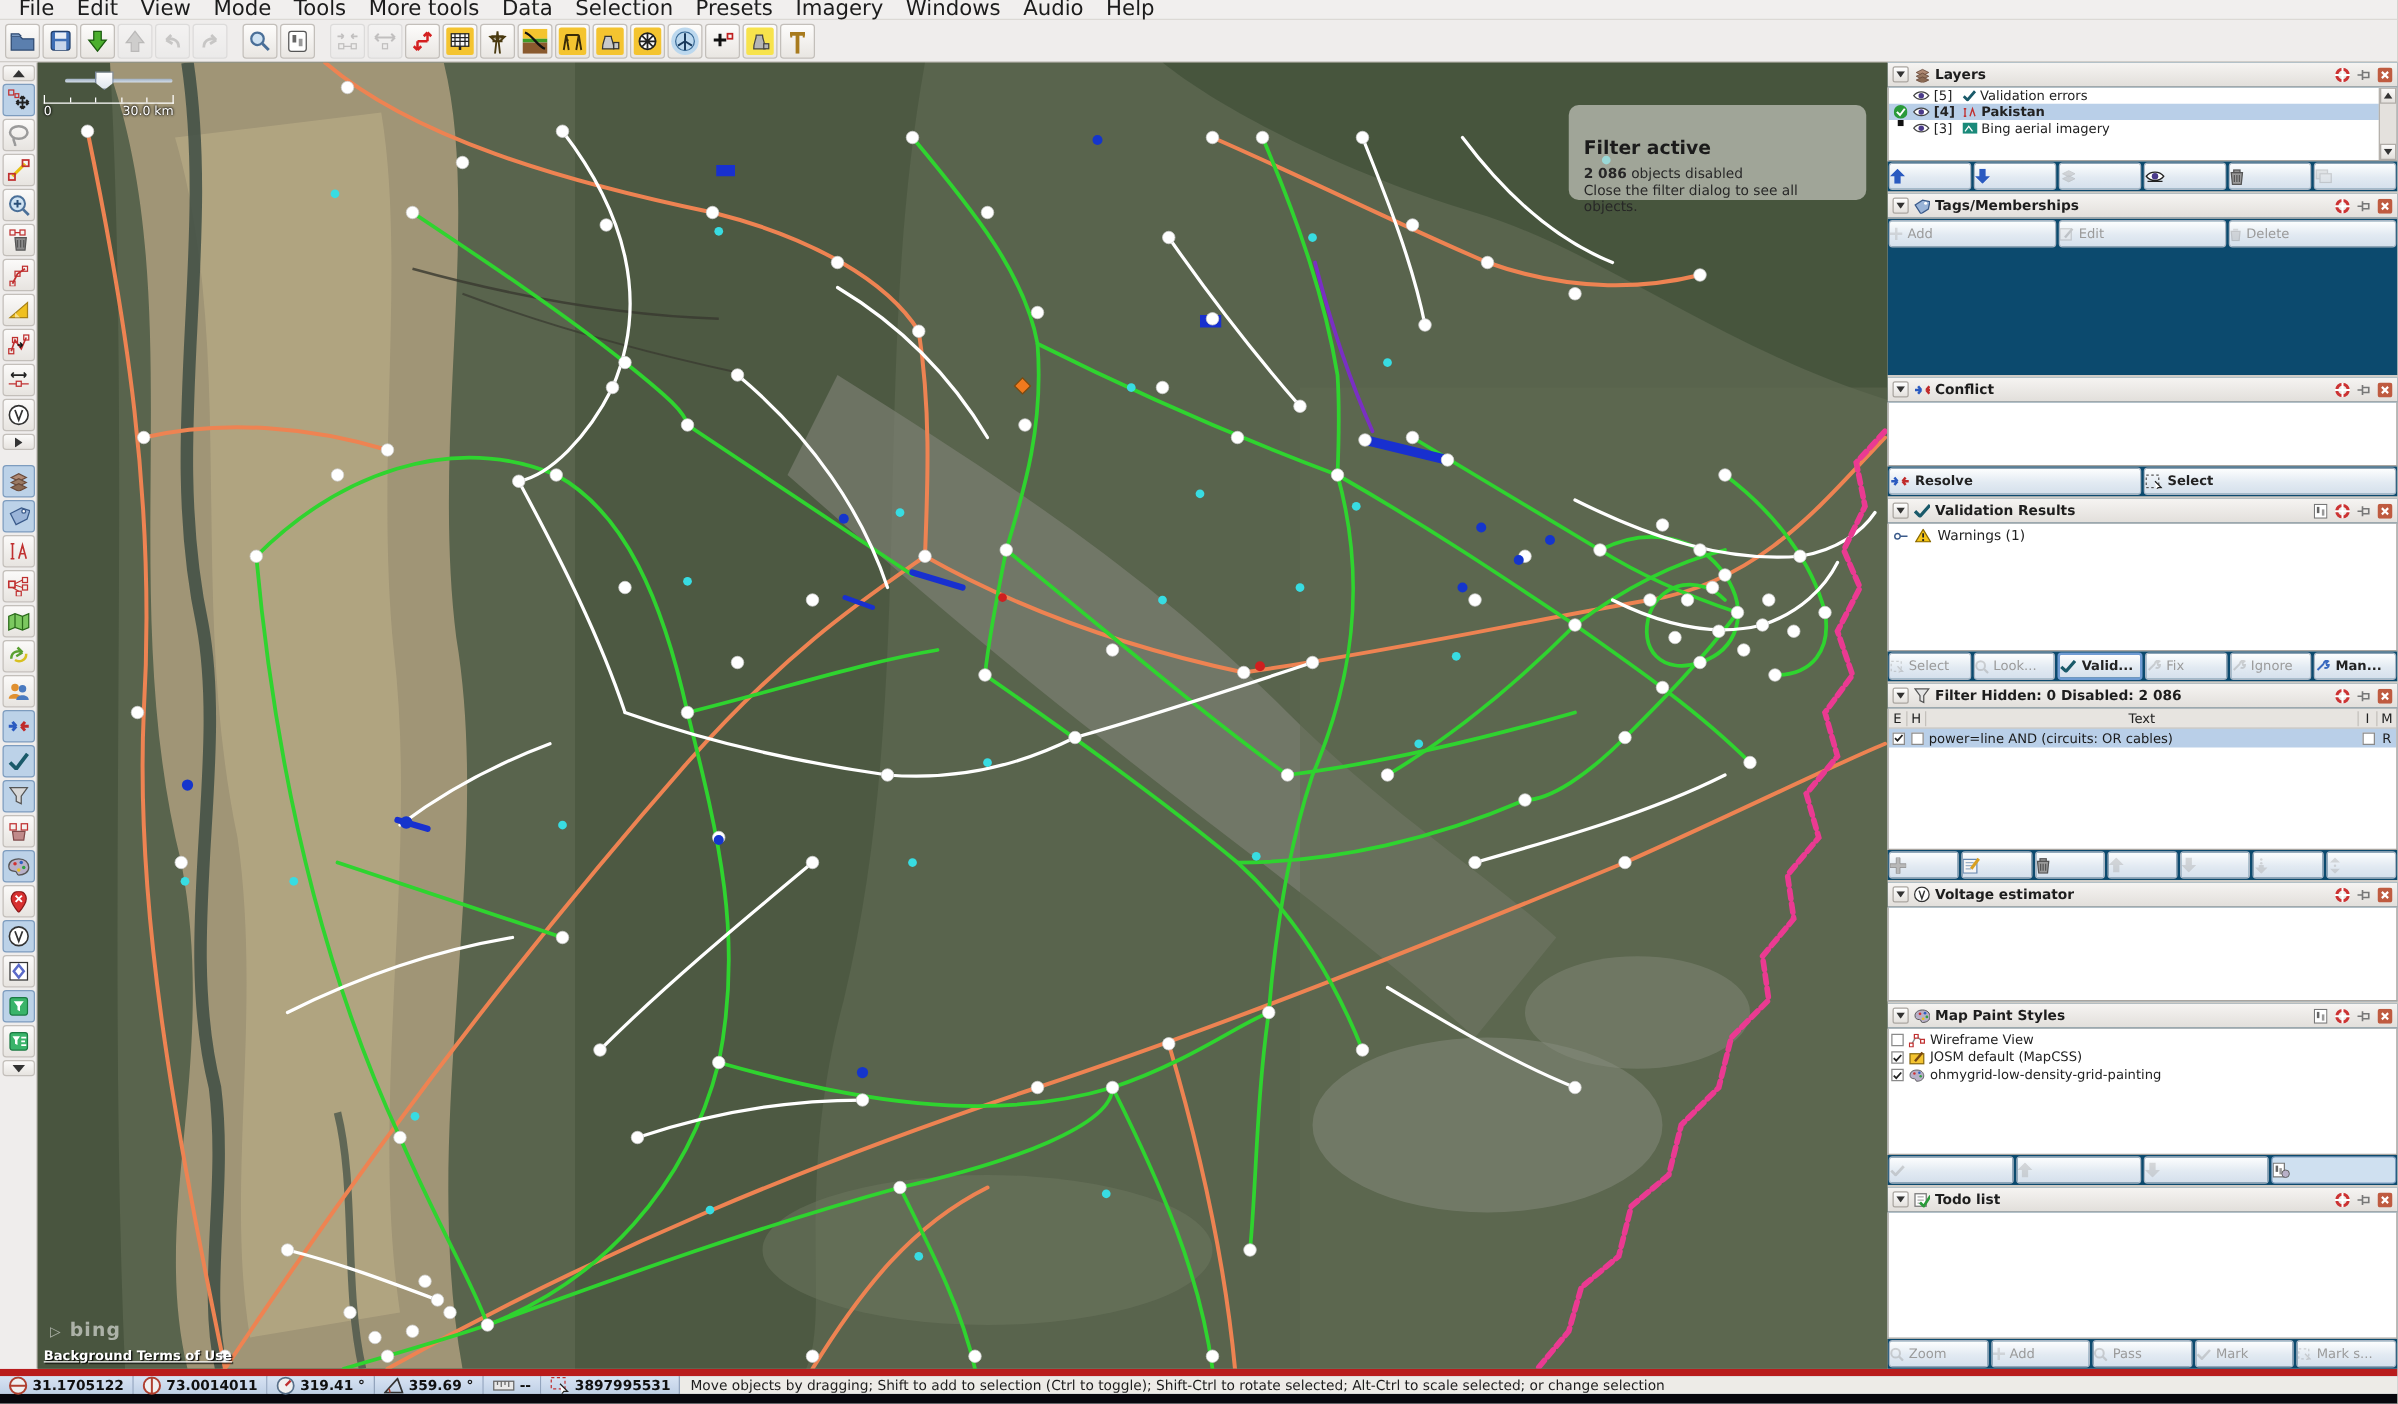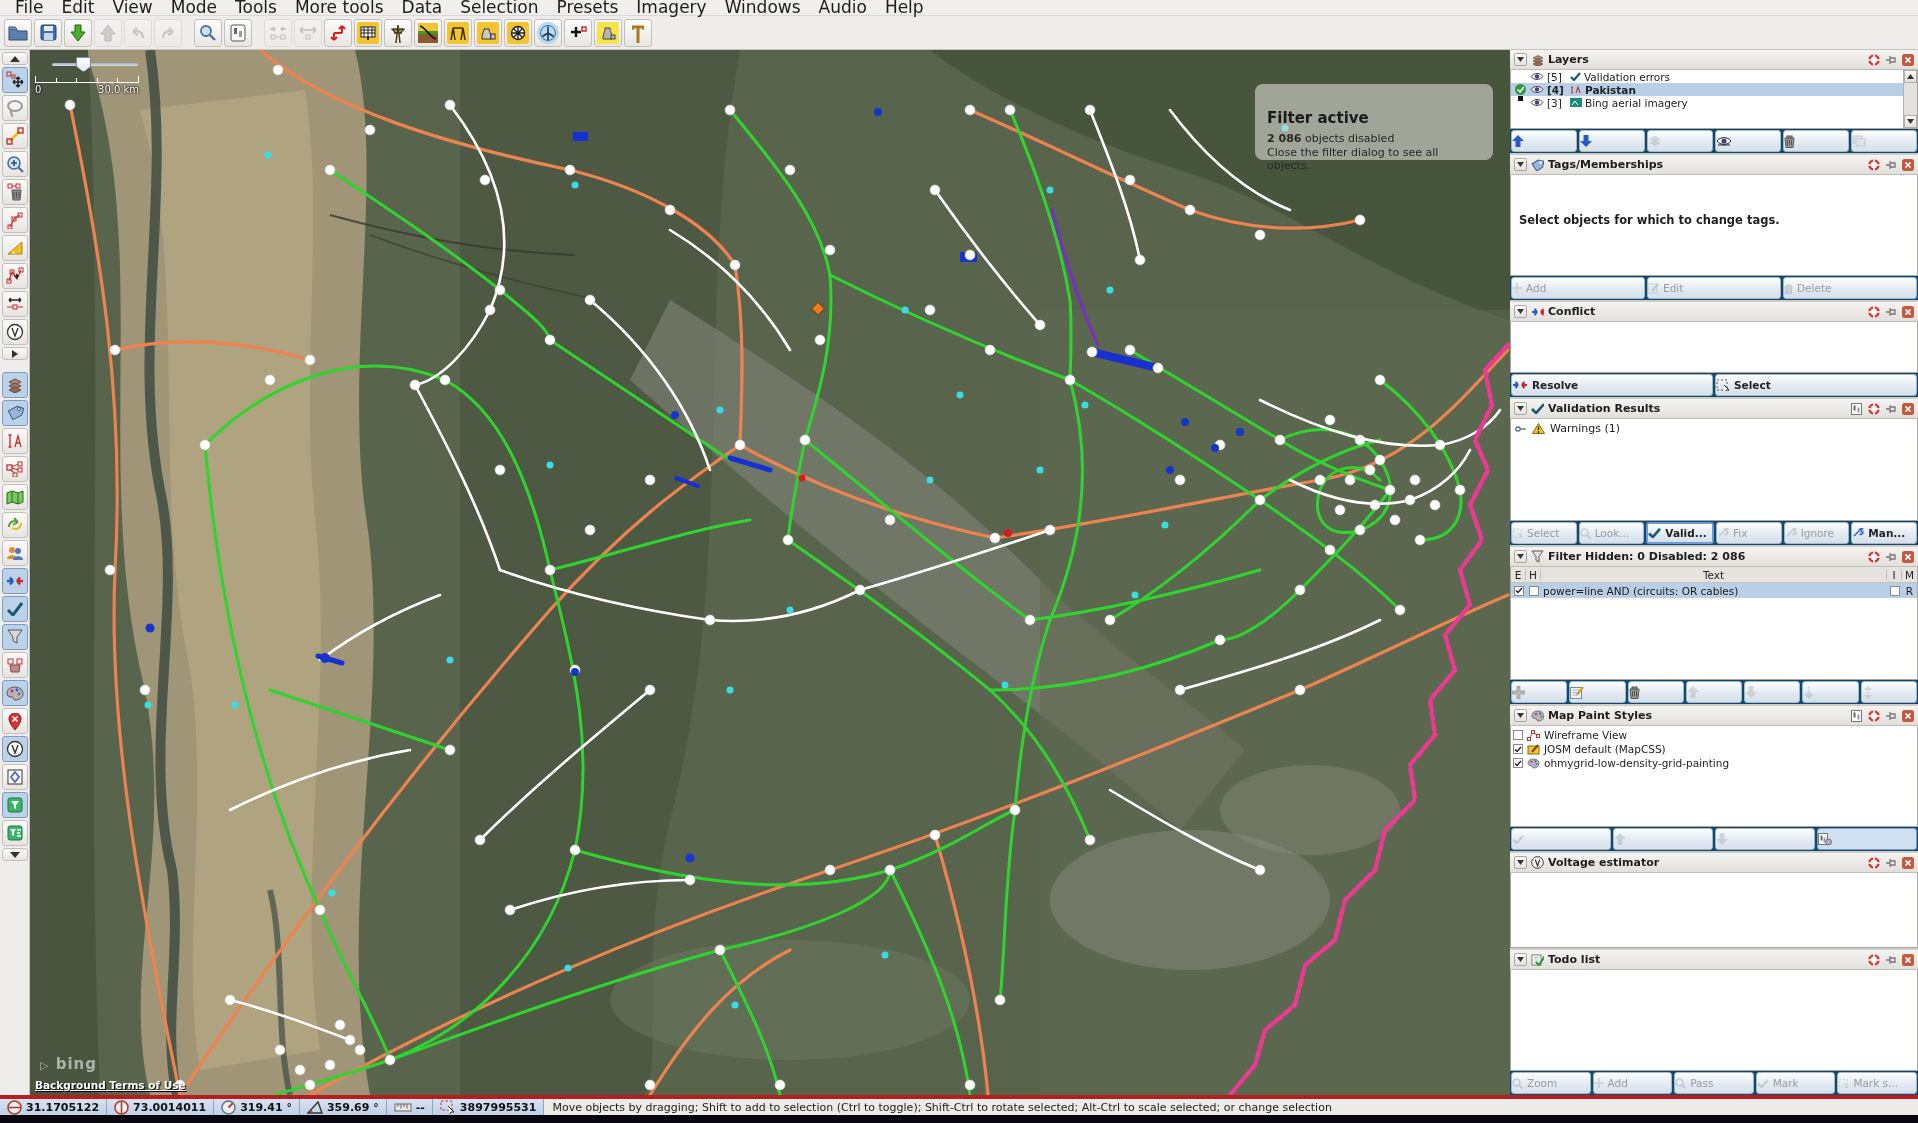--- a/index.html
+++ b/index.html
@@ -79,21 +79,21 @@
   .fthead span { border-right:1px solid #c4c0bb; text-align:center; }
   .ftc1 { width:15px; } .ftc2 { width:15px; } .ftct { flex:1; } .ftc3 { width:15px; } .ftc4 { width:15px; border-right:none !important; }
   .ftrow { display:flex; height:15px; background:#b9cfe8; align-items:center; font-size:10.5px; color:#1a1a1a; }
   .ftrow .cb { margin:0 auto; }
   .cb { width:10px; height:10px; border:1px solid #8a8a8a; background:#fff; display:flex; align-items:center; justify-content:center; flex:none; }
 
   
   .mprow { display:flex; align-items:center; gap:4px; height:14px; padding-left:2px; font-size:10.5px; color:#222; }
 
   
-  .statusbar { height:20px; display:flex; align-items:stretch; background:#c6d4e9; border-top:4px solid #b91c1c; }
+  .statusbar { height:20px; display:flex; align-items:stretch; background:#c6d4e9; border-top:6px solid #b91c1c; }
   .seg { display:flex; align-items:center; gap:4px; padding:0 7px; border-right:1px solid #93a4bd; background:linear-gradient(#d8e3f3,#bfd0e6); font-weight:bold; color:#101010; font-size:11px; white-space:nowrap; }
   .hint { flex:1; background:#edebe7; display:flex; align-items:center; padding-left:8px; color:#1c1c1c; font-size:11px; white-space:nowrap; overflow:hidden; font-weight:normal; }
   .bstrip { height:8px; background:#07070d; }
   svg { display:block; }
 </style>
 </head>
 <body>
 
 <div class="menubar">
   <span class="mitem">File</span>
@@ -1005,23 +1005,20 @@
               <path d="M1 5 H5 M5 1 V9 M5 3 L10 3 L10 7 L5 7" stroke="#777" stroke-width="1.3" fill="none"></path>
             </svg>
           </span>
         <span class="hicon">
             <svg width="12" height="12">
               <rect width="12" height="12" rx="2.5" fill="#bf5b40"></rect>
               <path d="M3.5 3.5 L8.5 8.5 M8.5 3.5 L3.5 8.5" stroke="#fff" stroke-width="1.7"></path>
             </svg>
           </span>
       </div>
-      <div class="pbody">
-        <div class="tagmsg">Select objects for which to change tags.</div>
-      </div>
       <div class="pbtns">
         <div class="btn dis">
             <svg width="10" height="10">
               <path d="M4 0 H6 V4 H10 V6 H6 V10 H4 V6 H0 V4 H4 Z" fill="#b0b0b0"></path>
             </svg>
             <span>Add</span>
           </div>
         <div class="btn dis">
             <svg width="11" height="11">
               <rect x="0" y="1" width="9" height="9" fill="#e8e8e8" stroke="#999"></rect>
@@ -1283,20 +1280,56 @@
           </div>
         <div class="btn dis">
             <svg width="12" height="13">
               <circle cx="6" cy="6.5" r="1" fill="#aaa"></circle>
               <path d="M6 0 L10 4 L2 4 Z M6 13 L2 9 L10 9 Z" fill="#aaa"></path>
             </svg>
           </div>
       </div>
     </section>
 
+    <section class="panel" style="height:95px">
+      <div class="phead">
+        <span class="collapse">
+            <svg width="7" height="5">
+              <path d="M0 0 L7 0 L3.5 5 Z" fill="#333"></path>
+            </svg>
+          </span>
+        <span class="hicon">
+            <svg width="13" height="13">
+              <circle cx="6.5" cy="6.5" r="5.8" fill="#fff" stroke="#333"></circle>
+              <path d="M4.3 3.5 L6.5 10 L8.7 3.5" stroke="#333" stroke-width="1.2" fill="none"></path>
+            </svg>
+          </span>
+        <span class="ptitle">Voltage estimator</span>
+        <span class="hsp"></span>
+        <span class="hicon">
+            <svg width="12" height="12">
+              <circle cx="6" cy="6" r="4.6" fill="none" stroke="#cc3333" stroke-width="2.4"></circle>
+              <path d="M6 0 V12 M0 6 H12" stroke="#fff" stroke-width="1.6"></path>
+            </svg>
+          </span>
+        <span class="hicon">
+            <svg width="12" height="10">
+              <path d="M1 5 H5 M5 1 V9 M5 3 L10 3 L10 7 L5 7" stroke="#777" stroke-width="1.3" fill="none"></path>
+            </svg>
+          </span>
+        <span class="hicon">
+            <svg width="12" height="12">
+              <rect width="12" height="12" rx="2.5" fill="#bf5b40"></rect>
+              <path d="M3.5 3.5 L8.5 8.5 M8.5 3.5 L3.5 8.5" stroke="#fff" stroke-width="1.7"></path>
+            </svg>
+          </span>
+      </div>
+      <div class="pbody"></div>
+    </section>
+
     <section class="panel" style="height:145px">
       <div class="phead">
         <span class="collapse">
             <svg width="7" height="5">
               <path d="M0 0 L7 0 L3.5 5 Z" fill="#333"></path>
             </svg>
           </span>
         <span class="hicon">
             <svg width="14" height="12">
               <path d="M7 1 C11 1 13 3.5 13 6.5 C13 9.5 10 11 7 11 C5.5 11 6.3 8.7 4.7 8.7 C2.5 8.7 1 7.8 1 5.5 C1 2.5 4 1 7 1 Z" fill="#b8b0c8" stroke="#555" stroke-width=".8"></path>
@@ -1389,56 +1422,20 @@
           </div>
         <div class="btn pressed">
             <svg width="14" height="13">
               <rect x="0.5" y="0.5" width="9" height="11" fill="#fff" stroke="#777"></rect>
               <rect x="2.5" y="2.5" width="2" height="5" fill="#666"></rect>
               <rect x="5.5" y="4.5" width="2" height="5" fill="#999"></rect>
               <circle cx="10.5" cy="9" r="3" fill="#b8b0c8" stroke="#555" stroke-width=".7"></circle>
             </svg>
           </div>
       </div>
-    </section>
-
-    <section class="panel" style="height:95px">
-      <div class="phead">
-        <span class="collapse">
-            <svg width="7" height="5">
-              <path d="M0 0 L7 0 L3.5 5 Z" fill="#333"></path>
-            </svg>
-          </span>
-        <span class="hicon">
-            <svg width="13" height="13">
-              <circle cx="6.5" cy="6.5" r="5.8" fill="#fff" stroke="#333"></circle>
-              <path d="M4.3 3.5 L6.5 10 L8.7 3.5" stroke="#333" stroke-width="1.2" fill="none"></path>
-            </svg>
-          </span>
-        <span class="ptitle">Voltage estimator</span>
-        <span class="hsp"></span>
-        <span class="hicon">
-            <svg width="12" height="12">
-              <circle cx="6" cy="6" r="4.6" fill="none" stroke="#cc3333" stroke-width="2.4"></circle>
-              <path d="M6 0 V12 M0 6 H12" stroke="#fff" stroke-width="1.6"></path>
-            </svg>
-          </span>
-        <span class="hicon">
-            <svg width="12" height="10">
-              <path d="M1 5 H5 M5 1 V9 M5 3 L10 3 L10 7 L5 7" stroke="#777" stroke-width="1.3" fill="none"></path>
-            </svg>
-          </span>
-        <span class="hicon">
-            <svg width="12" height="12">
-              <rect width="12" height="12" rx="2.5" fill="#bf5b40"></rect>
-              <path d="M3.5 3.5 L8.5 8.5 M8.5 3.5 L3.5 8.5" stroke="#fff" stroke-width="1.7"></path>
-            </svg>
-          </span>
-      </div>
-      <div class="pbody"></div>
     </section>
 
     <section class="panel" style="flex:1; margin-bottom:0">
       <div class="phead">
         <span class="collapse">
             <svg width="7" height="5">
               <path d="M0 0 L7 0 L3.5 5 Z" fill="#333"></path>
             </svg>
           </span>
         <span class="hicon">

